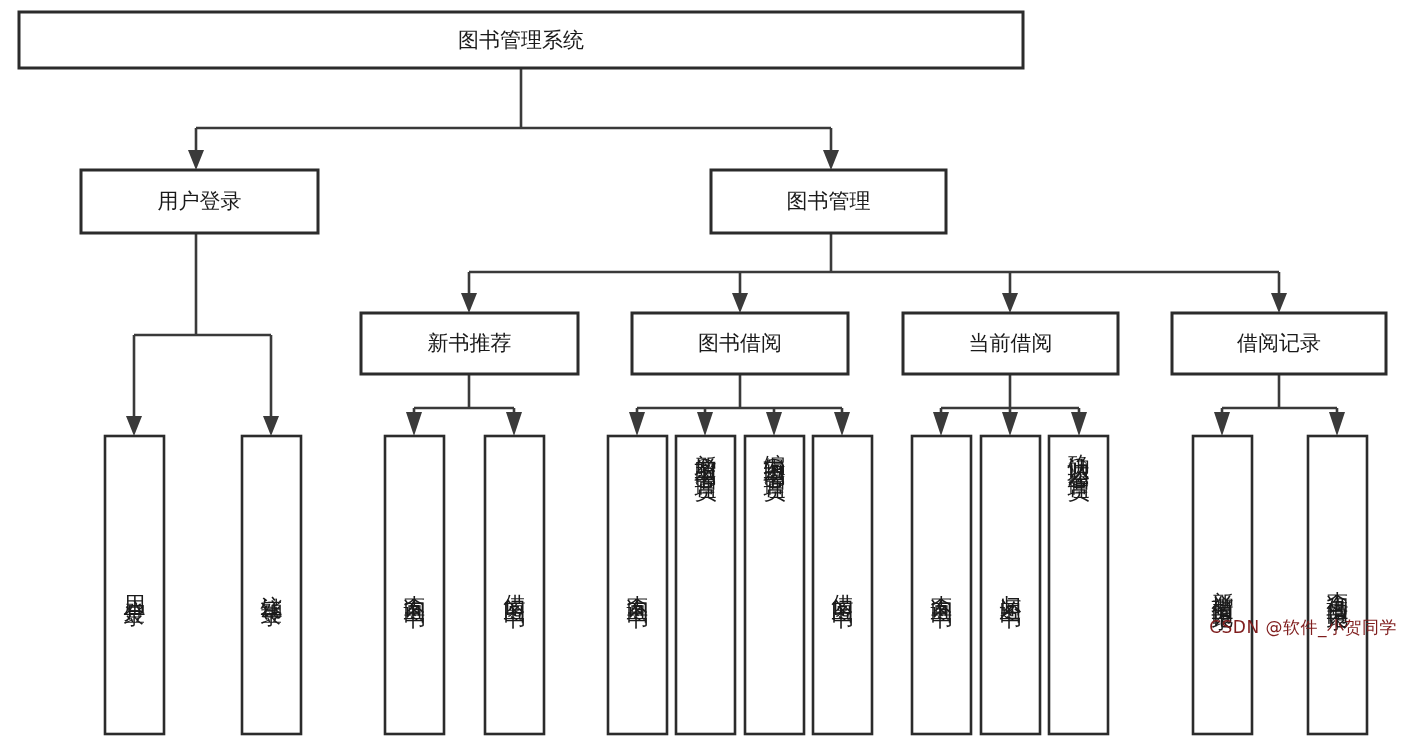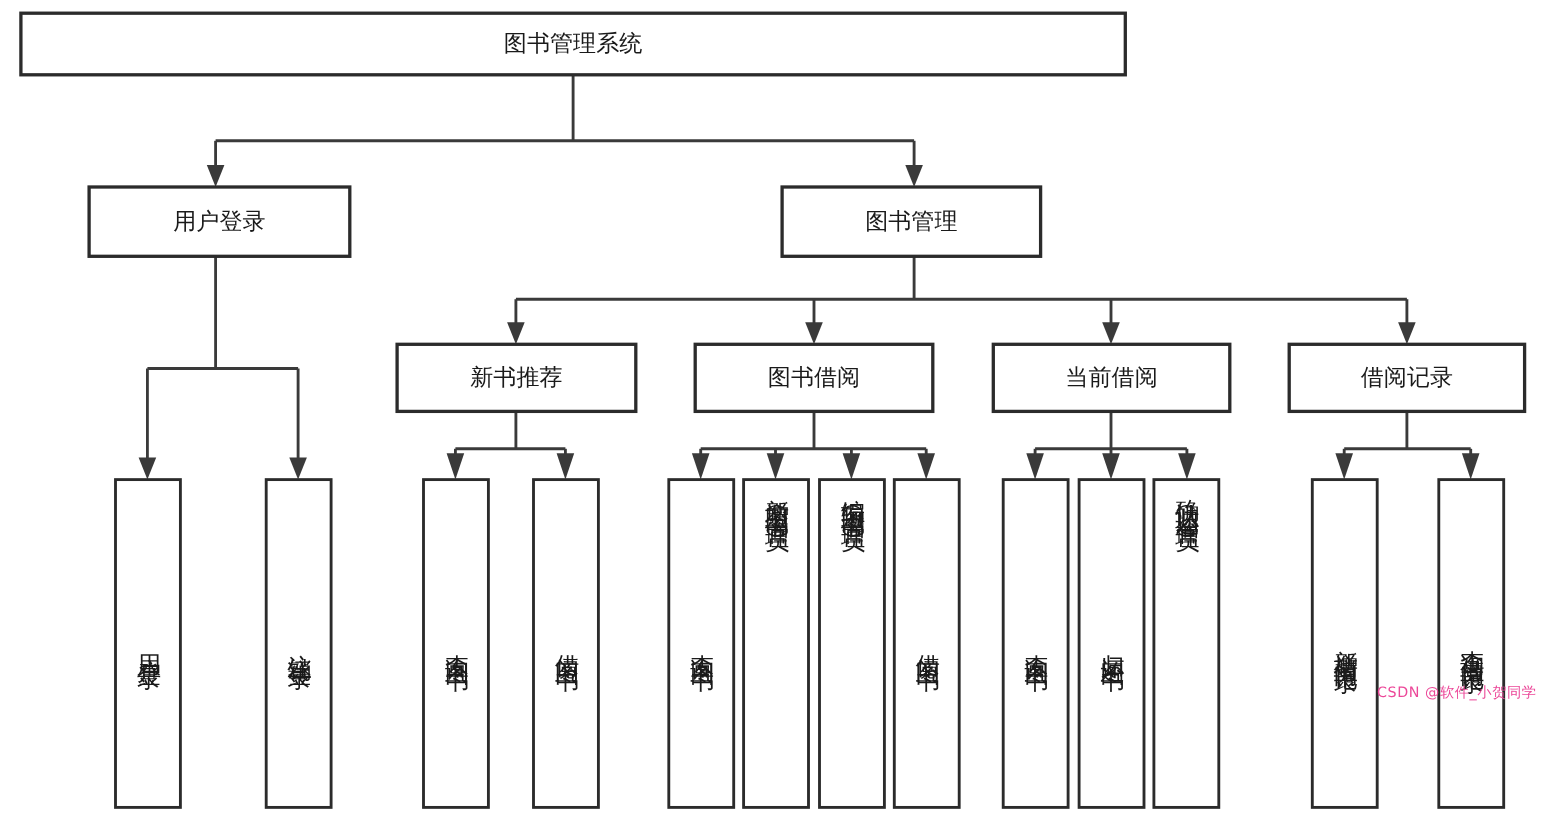--- a/index.html
+++ b/index.html
@@ -68,22 +68,22 @@
     line-height: 1.18;
     letter-spacing: 4px;
     color: #1a1a1a;
     white-space: nowrap;
   }
   .watermark {
     position: absolute;
     right: 8px;
     bottom: 6px;
     font-family: "DejaVu Sans", "Liberation Sans", sans-serif;
-    font-size: 13px;
-    color: #ec4899;
+    font-size: 17px;
+    color: #7f1d1d;
     letter-spacing: 0.5px;
     user-select: none;
   }
 </style>
 </head>
 <body>
 
 <div id="diagram-root">
 
   <svg class="flow" viewBox="0 0 1405 747" xmlns="http://www.w3.org/2000/svg">

